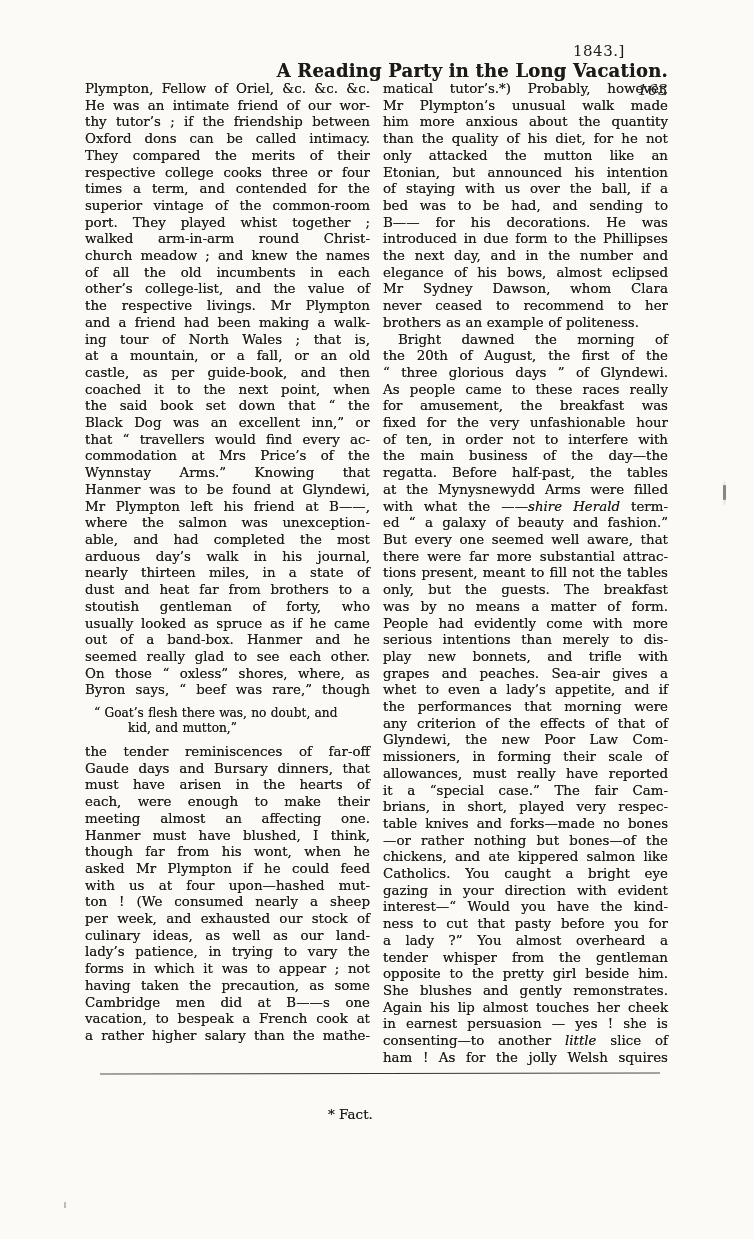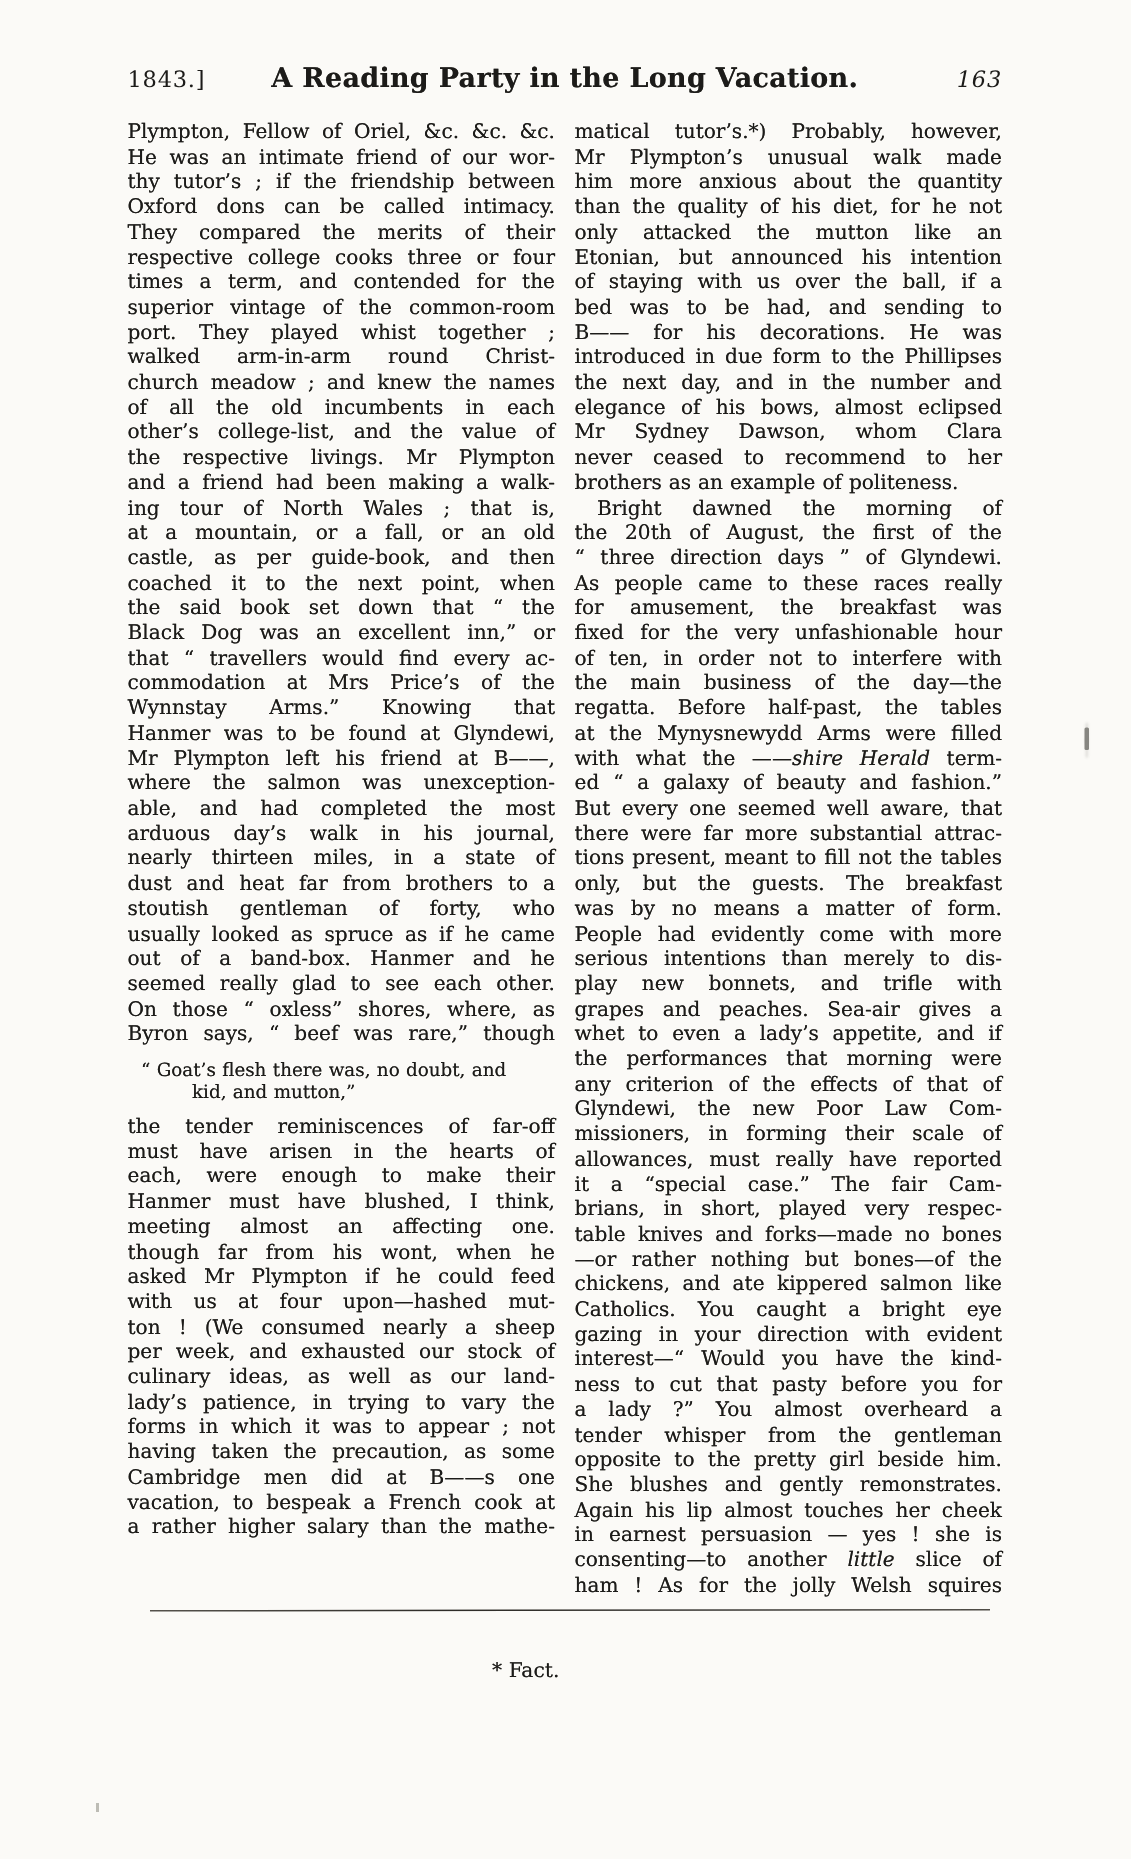--- a/index.html
+++ b/index.html
@@ -6,21 +6,21 @@
   body{
     width:754px;height:1239px;
     background:#fbfaf7;
     font-family:"DejaVu Serif","Liberation Serif",serif;
     color:#1c1b19;
     overflow:hidden;
   }
   .page{position:relative;width:754px;height:1239px;}
   .header{
     position:absolute;top:42px;left:85px;width:583px;
-    display:flex;align-items:center;
+    display:flex;align-items:flex-end;flex-direction:column;
   }
   .header-year{font-size:15px;width:95px;letter-spacing:.5px;}
   .header-title{
     flex:1;text-align:center;font-weight:bold;
     font-size:18px;letter-spacing:.2px;
     text-shadow:0 0 .3px rgba(25,25,20,.7);
   }
   .header-page{font-size:15px;width:95px;text-align:right;letter-spacing:.5px;font-style:italic;}
   .columns{
     position:absolute;top:81px;left:85px;width:583px;
@@ -115,24 +115,25 @@
         <div class="line">dust and heat far from brothers to a</div>
         <div class="line">stoutish gentleman of forty, who</div>
         <div class="line">usually looked as spruce as if he came</div>
         <div class="line">out of a band-box.  Hanmer and he</div>
         <div class="line">seemed really glad to see each other.</div>
         <div class="line">On those “ oxless” shores, where, as</div>
         <div class="line">Byron says, “ beef was rare,” though</div>
         <div class="line" data-linestyle="quote-first">“ Goat’s flesh there was, no doubt, and</div>
         <div class="line" data-linestyle="quote-second">kid, and mutton,”</div>
         <div class="line">the tender reminiscences of far-off</div>
+        <div class="line">Gaude days and Bursary dinners, that</div>
         <div class="line">must have arisen in the hearts of</div>
         <div class="line">each, were enough to make their</div>
+        <div class="line">meeting almost an affecting one.</div>
         <div class="line">Hanmer must have blushed, I think,</div>
-        <div class="line">meeting almost an affecting one.</div>
         <div class="line">though far from his wont, when he</div>
         <div class="line">asked Mr Plympton if he could feed</div>
         <div class="line">with us at four upon—hashed mut-</div>
         <div class="line">ton !  (We consumed nearly a sheep</div>
         <div class="line">per week, and exhausted our stock of</div>
         <div class="line">culinary ideas, as well as our land-</div>
         <div class="line">lady’s patience, in trying to vary the</div>
         <div class="line">forms in which it was to appear ;  not</div>
         <div class="line">having taken the precaution, as some</div>
         <div class="line">Cambridge men did at B——s one</div>
@@ -150,21 +151,21 @@
         <div class="line">bed was to be had, and sending to</div>
         <div class="line">B—— for his decorations.  He was</div>
         <div class="line">introduced in due form to the Phillipses</div>
         <div class="line">the next day, and in the number and</div>
         <div class="line">elegance of his bows, almost eclipsed</div>
         <div class="line">Mr Sydney Dawson, whom Clara</div>
         <div class="line">never ceased to recommend to her</div>
         <div class="line" data-linestyle="end">brothers as an example of politeness.</div>
         <div class="line" data-linestyle="indent">Bright dawned the morning of</div>
         <div class="line">the 20th of August, the first of the</div>
-        <div class="line">“ three direction days ” of Glyndewi.</div>
+        <div class="line">“ three glorious days ” of Glyndewi.</div>
         <div class="line">As people came to these races really</div>
         <div class="line">for amusement, the breakfast was</div>
         <div class="line">fixed for the very unfashionable hour</div>
         <div class="line">of ten, in order not to interfere with</div>
         <div class="line">the main business of the day—the</div>
         <div class="line">regatta.  Before half-past, the tables</div>
         <div class="line">at the Mynysnewydd Arms were filled</div>
         <div class="line">with what the ——<i>shire Herald</i> term-</div>
         <div class="line">ed “ a galaxy of beauty and fashion.”</div>
         <div class="line">But every one seemed well aware, that</div>

